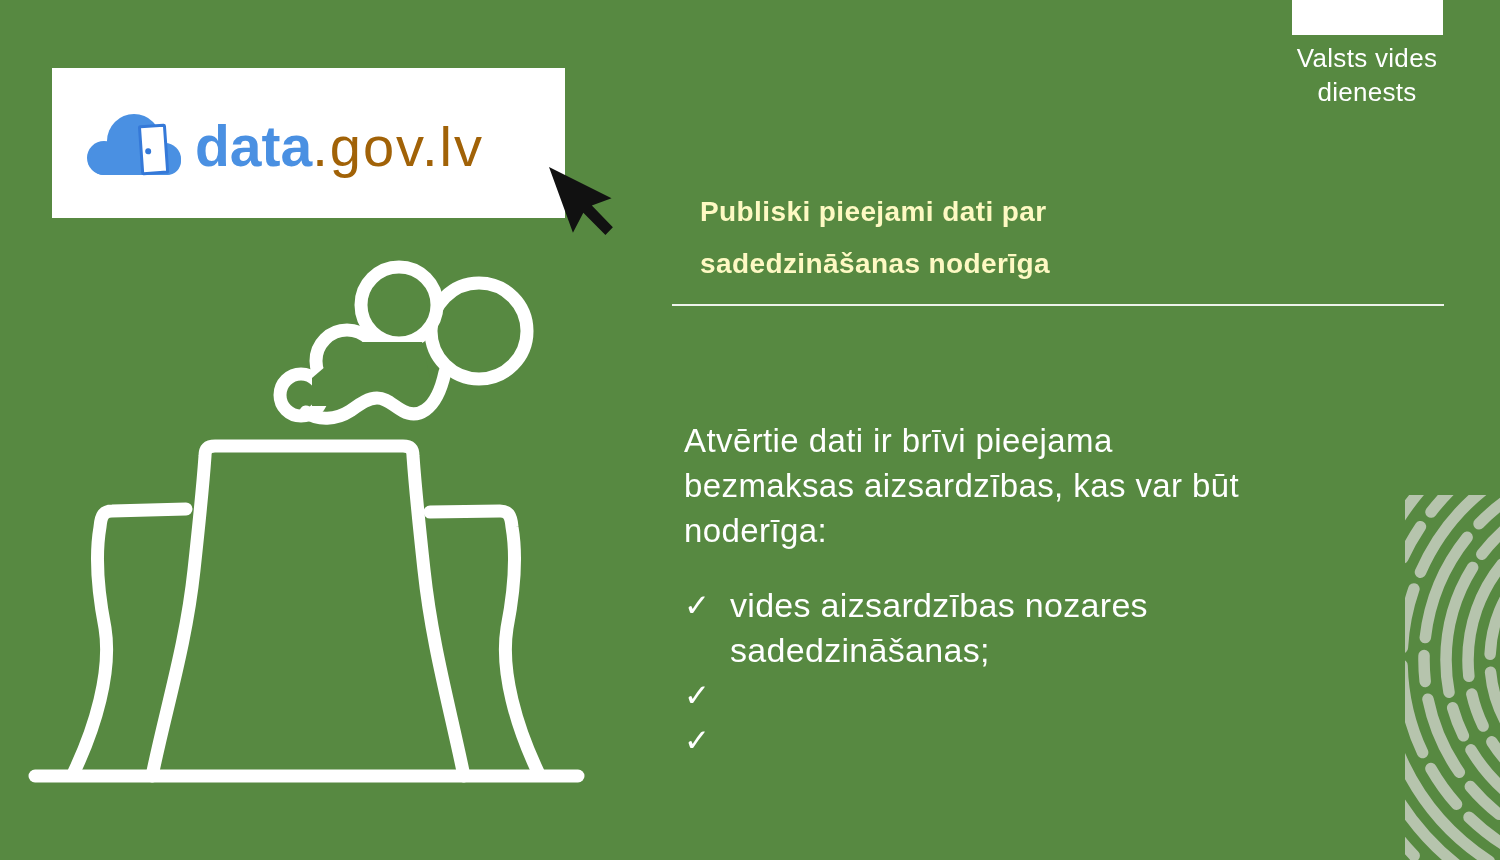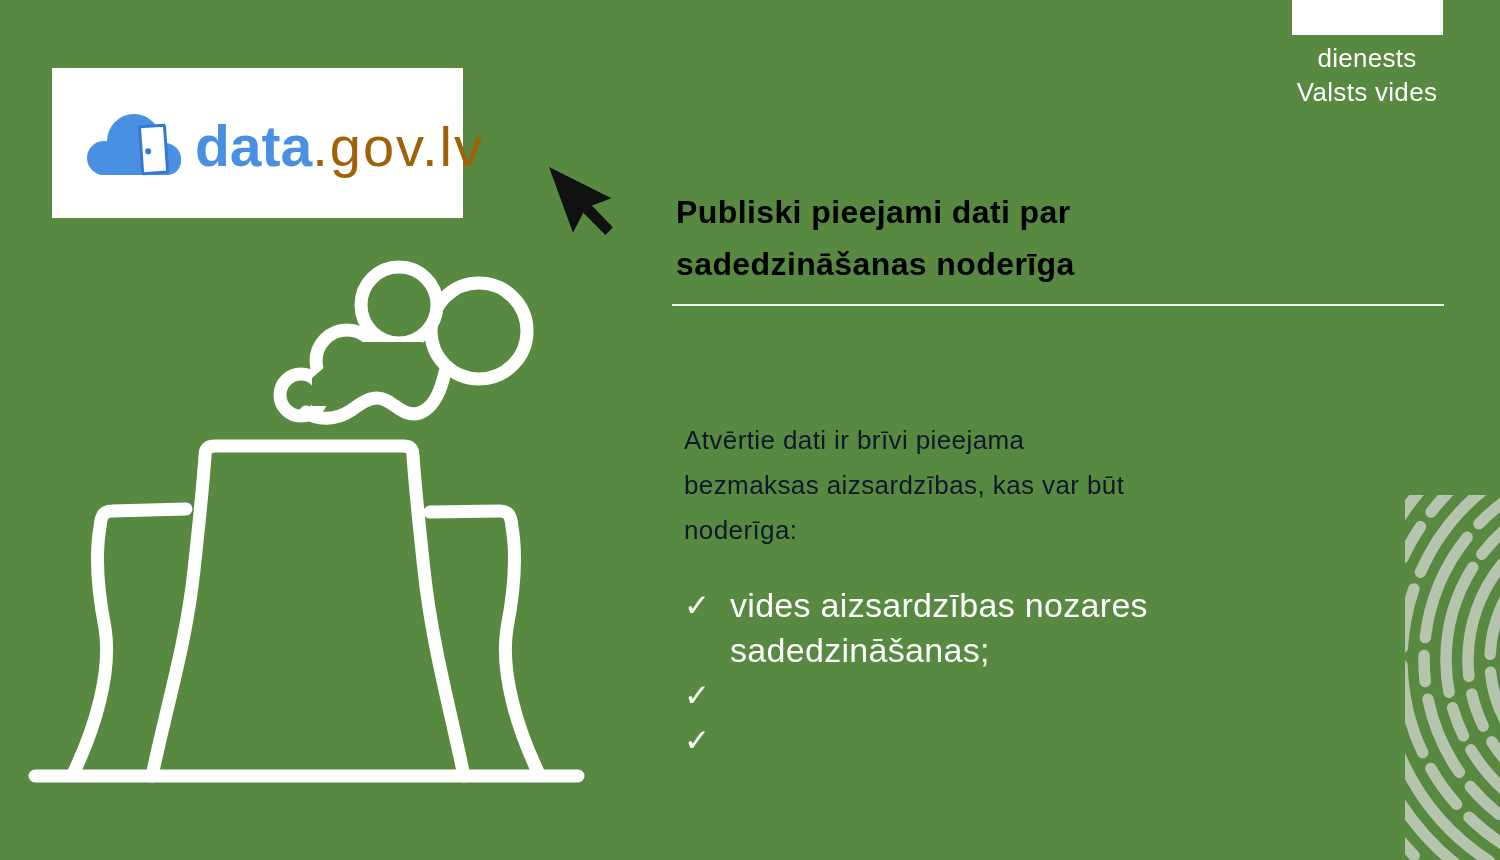--- a/index.html
+++ b/index.html
@@ -4,48 +4,48 @@
 <style>
   html,body{margin:0;padding:0;background:#3d3d3d;}
   .stage{
     position:relative;width:1500px;height:860px;overflow:hidden;
     background:#578941;
     font-family:"Liberation Sans","DejaVu Sans",sans-serif;
     -webkit-font-smoothing:antialiased;
   }
   
   .brand-card{
-    position:absolute;left:52px;top:68px;width:411px;height:150px;
+    position:absolute;left:52px;top:68px;width:513px;height:150px;
     background:#ffffff;display:flex;align-items:center;padding-left:34px;
     box-sizing:border-box;cursor:pointer;
   }
   .brand-cloud{width:99px;height:64px;flex:0 0 auto;margin-top:4px;}
   .brand-text{display:flex;align-items:baseline;margin-left:10px;margin-top:6px;}
   .brand-data{font-size:57px;font-weight:bold;color:#4a90e2;letter-spacing:0px;}
   .brand-suffix{font-size:56px;font-weight:400;color:#a16207;letter-spacing:2px;}
   
   .overlay-svg{position:absolute;left:0;top:0;width:1500px;height:860px;z-index:4;pointer-events:none;}
   
   .agency-block{position:absolute;left:1292px;top:0;width:151px;height:35px;background:#ffffff;}
   .agency-name{
     position:absolute;left:1267px;top:41px;width:200px;text-align:center;
     color:#ffffff;font-size:26px;line-height:34px;letter-spacing:.3px;font-weight:400;
   }
   
   .slide-title{
-    position:absolute;left:676px;top:186px;color:#000000;
-    font-size:32px;font-weight:bold;line-height:52px;letter-spacing:.4px;
+    position:absolute;left:700px;top:186px;color:#fef9c3;
+    font-size:28px;font-weight:bold;line-height:52px;letter-spacing:.4px;
   }
   .title-divider{
     position:absolute;left:672px;top:304px;width:772px;height:2px;
     background:rgba(255,255,255,.9);
   }
   .intro-paragraph{
-    position:absolute;left:684px;top:418px;color:#0f172a;
-    font-size:26px;font-weight:400;line-height:45px;letter-spacing:.4px;
+    position:absolute;left:684px;top:418px;color:#ffffff;
+    font-size:33px;font-weight:400;line-height:45px;letter-spacing:.4px;
   }
   .benefits-list{
     position:absolute;left:684px;top:583px;color:#ffffff;
     font-size:34px;font-weight:400;line-height:45px;letter-spacing:.3px;
     list-style:none;margin:0;padding:0;width:590px;
   }
   .benefits-list li{display:flex;align-items:flex-start;}
   .check-icon{flex:0 0 46px;font-size:31px;}
   .li-text{flex:1 1 auto;max-width:520px;}
   
@@ -70,22 +70,22 @@
       </g>
     </svg>
     <div class="brand-text">
       <span class="brand-data">data</span>
         <span class="brand-suffix">.gov.lv</span>
     </div>
   </div>
 
   <div class="agency-block"></div>
   <div class="agency-name">
+    <div>Valsts vides</div>
     <div>dienests</div>
-    <div>Valsts vides</div>
   </div>
 
   <div class="slide-title">
     <div>Publiski pieejami dati par</div>
     <div>sadedzināšanas noderīga</div>
   </div>
   <div class="title-divider"></div>
 
   <div class="intro-paragraph">
     <div>Atvērtie dati ir brīvi pieejama</div>

